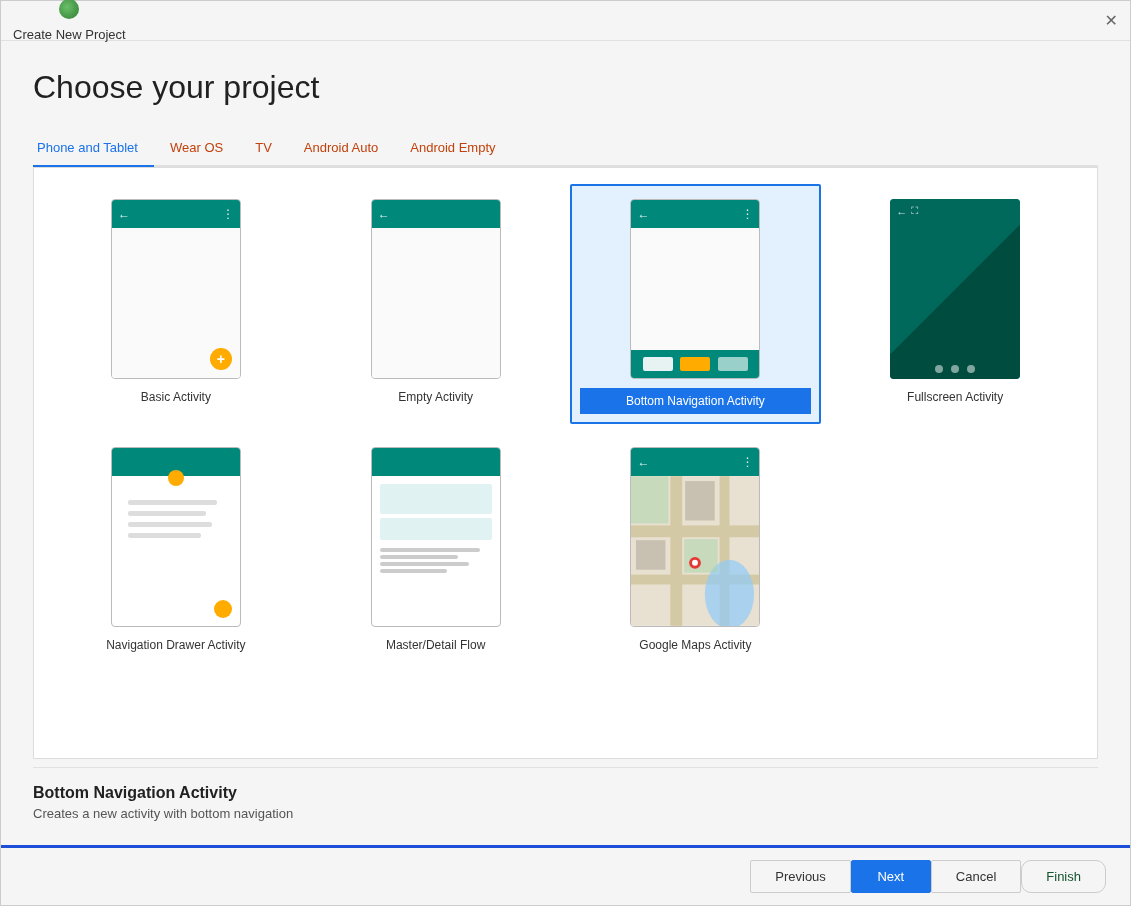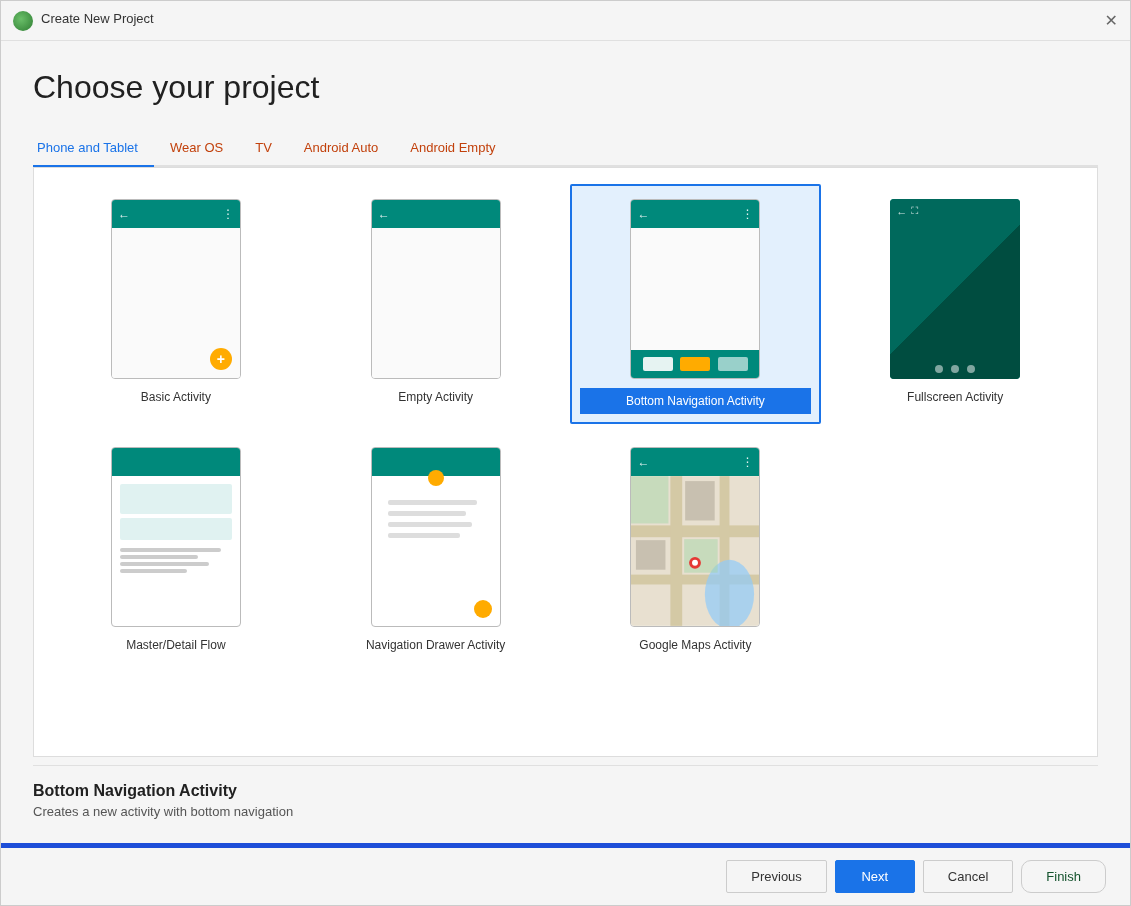--- a/index.html
+++ b/index.html
@@ -25,21 +25,23 @@
       display: flex;
       align-items: center;
       justify-content: space-between;
       padding: 8px 12px;
       background: #f5f5f5;
       border-bottom: 1px solid #e0e0e0;
       height: 40px;
     }
     .title-bar-left {
       display: flex;
+      align-items: center;
       gap: 8px;
+      flex-direction: column;
     }
     .app-icon {
       width: 20px;
       height: 20px;
       background: radial-gradient(circle at 40% 40%, #6abf69, #2e7d32);
       border-radius: 50%;
     }
     .title-bar-text {
       font-size: 13px;
       color: #333;
@@ -373,23 +375,22 @@
     .description-text {
       font-size: 13px;
       color: #555;
     }
     
     .footer {
       display: flex;
       justify-content: flex-end;
       align-items: flex-start;
       padding: 12px 24px;
-      gap: 8px;
       background: #f5f5f5;
-      border-top: 5px solid #1d4ed8;
+      border-top: 3px solid #1d4ed8;
     }
     .btn {
       padding: 8px 24px;
       font-size: 13px;
       border: 1px solid #ccc;
       background: #f5f5f5;
       cursor: pointer;
       border-radius: 2px;
       color: #333;
       min-width: 80px;
@@ -490,20 +491,38 @@
                 <span style="color:rgba(255,255,255,0.8); font-size:10px;">⛶</span>
               </div>
               <div class="fullscreen-bottom-dots">
                 <div class="dot"></div>
                 <div class="dot"></div>
                 <div class="dot"></div>
               </div>
             </div>
           </div>
           <span class="item-label">Fullscreen Activity</span>
+        </div>
+
+        <div class="grid-item">
+          <div class="item-thumbnail">
+            <div class="nav-drawer-phone">
+              <div class="nd-top">
+                <div class="nd-dot"></div>
+              </div>
+              <div class="nd-body" style="position:relative;">
+                <div class="nd-list-item" style="margin-top:16px; width:80%;"></div>
+                <div class="nd-list-item" style="width:70%;"></div>
+                <div class="nd-list-item" style="width:75%;"></div>
+                <div class="nd-list-item" style="width:65%;"></div>
+                <div class="nd-fab"></div>
+              </div>
+            </div>
+          </div>
+          <span class="item-label">Navigation Drawer Activity</span>
         </div>
 
         <div class="grid-item">
           <div class="item-thumbnail">
             <div class="master-detail-phone">
               <div class="md-top"></div>
               <div class="md-body">
                 <div class="md-card"></div>
                 <div class="md-card-2"></div>
                 <div class="md-lines">
@@ -513,38 +532,20 @@
                   <div class="md-line" style="width:60%;"></div>
                 </div>
               </div>
             </div>
           </div>
           <span class="item-label">Master/Detail Flow</span>
         </div>
 
         <div class="grid-item">
           <div class="item-thumbnail">
-            <div class="nav-drawer-phone">
-              <div class="nd-top">
-                <div class="nd-dot"></div>
-              </div>
-              <div class="nd-body" style="position:relative;">
-                <div class="nd-list-item" style="margin-top:16px; width:80%;"></div>
-                <div class="nd-list-item" style="width:70%;"></div>
-                <div class="nd-list-item" style="width:75%;"></div>
-                <div class="nd-list-item" style="width:65%;"></div>
-                <div class="nd-fab"></div>
-              </div>
-            </div>
-          </div>
-          <span class="item-label">Navigation Drawer Activity</span>
-        </div>
-
-        <div class="grid-item">
-          <div class="item-thumbnail">
             <div class="maps-phone">
               <div class="maps-top" style="display:flex; align-items:center; padding:0 6px; justify-content:space-between;">
                 <span style="color:rgba(255,255,255,0.9); font-size:12px;">←</span>
                 <span style="color:rgba(255,255,255,0.9); font-size:12px;">⋮</span>
               </div>
               <div class="maps-body">
                 
                 <svg width="100%" height="100%" viewBox="0 0 130 152" xmlns="http://www.w3.org/2000/svg">
                   <rect width="130" height="152" fill="#e8e0d0"></rect>
 

